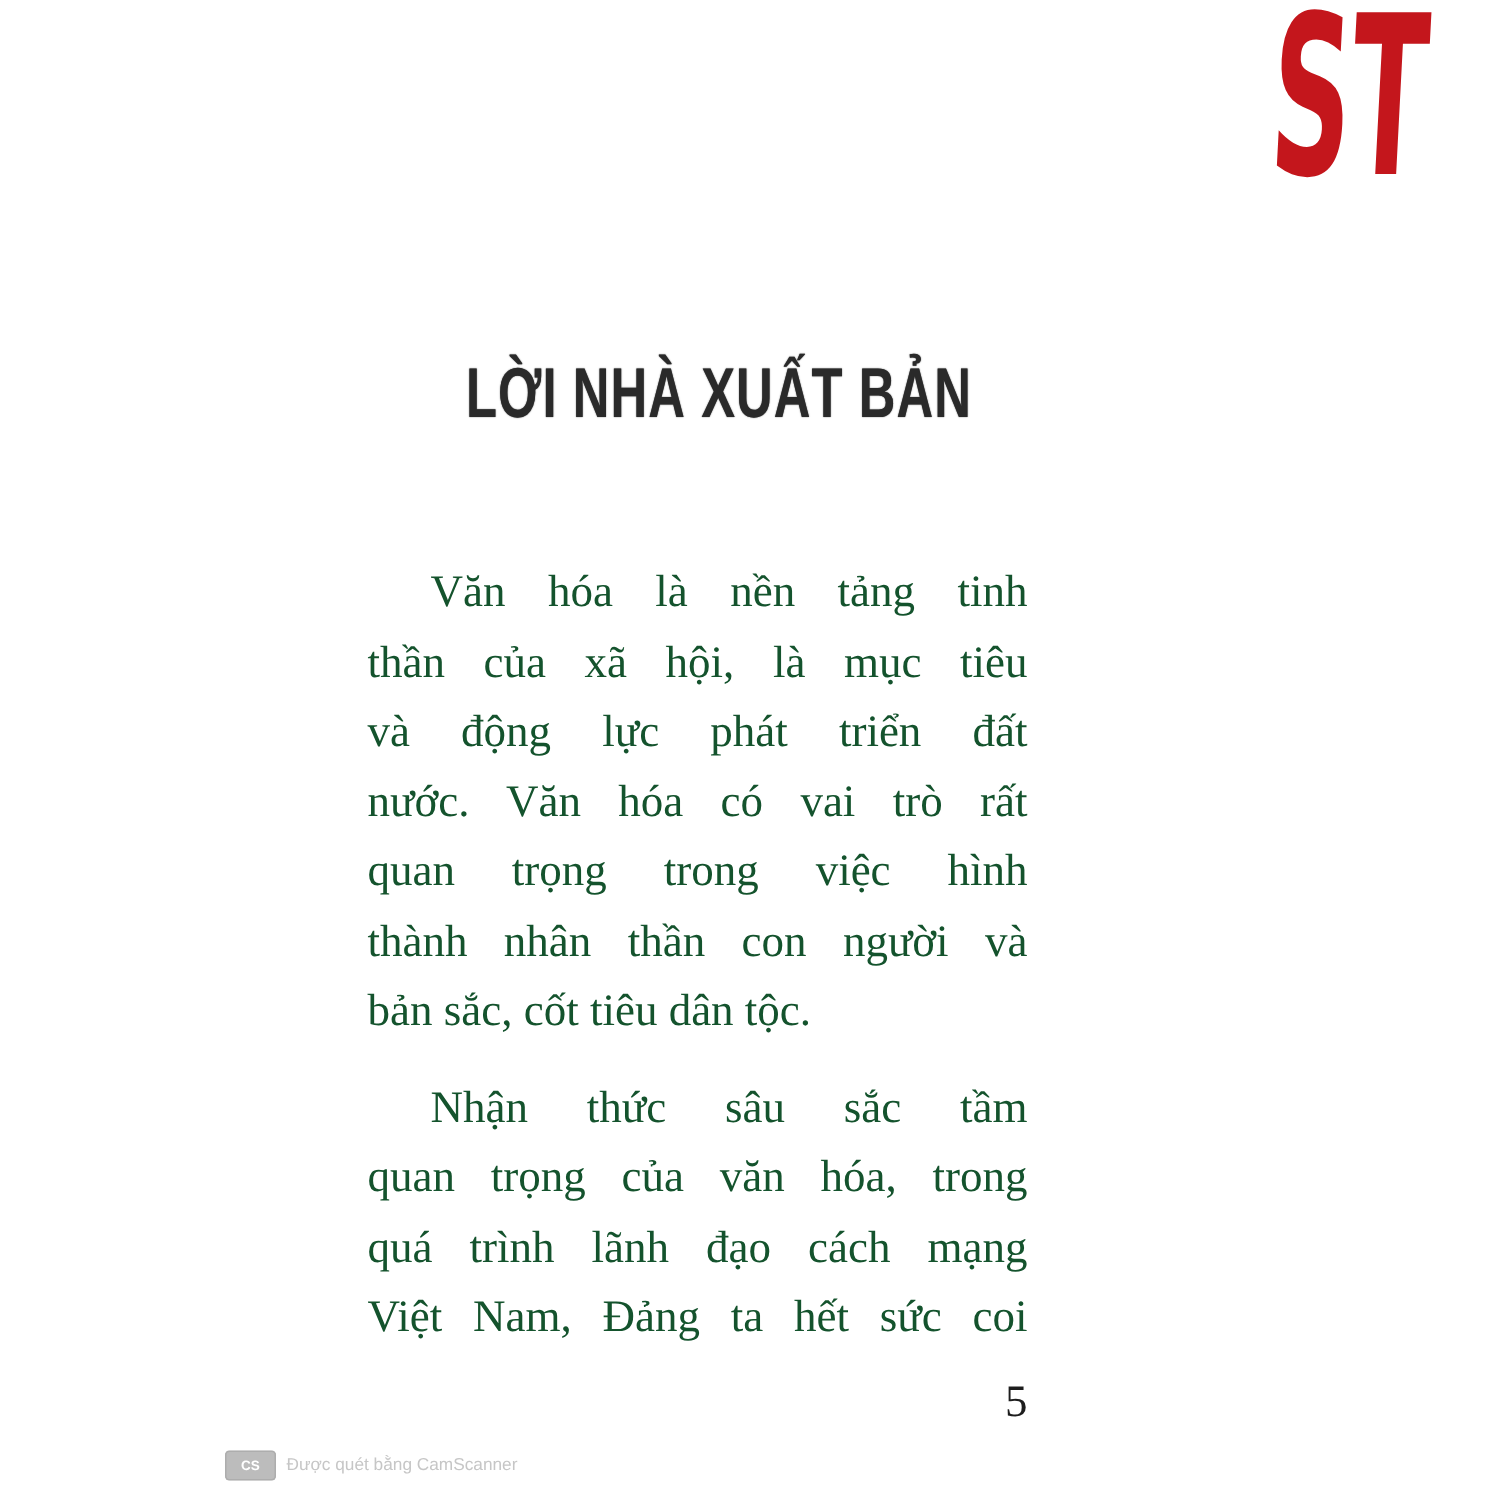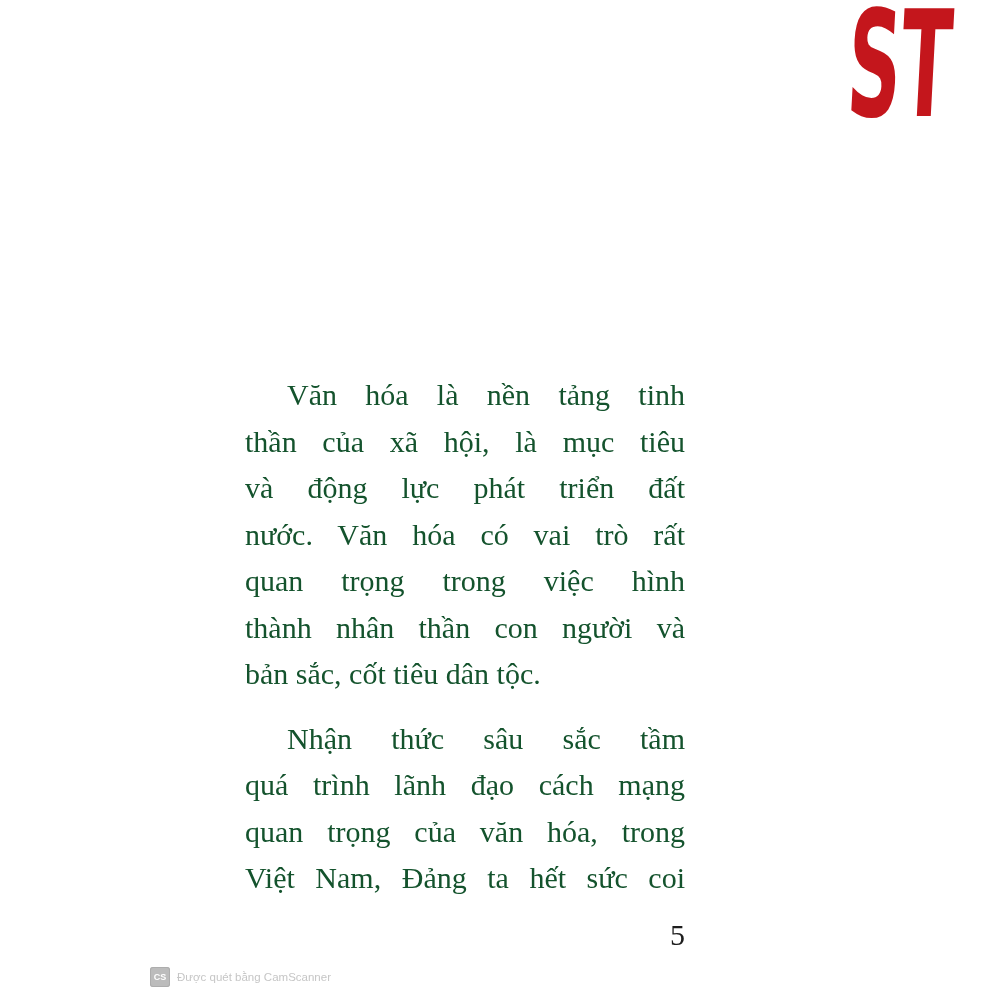--- a/index.html
+++ b/index.html
@@ -81,21 +81,21 @@
     left: 150px;
     top: 967px;
     display: flex;
     align-items: center;
     gap: 7px;
     font-family: "Liberation Sans", sans-serif;
     font-size: 11.5px;
     color: #c6c6c6;
   }
   .cs-icon {
-    width: 20px;
+    width: 34px;
     height: 20px;
     background: #bcbcbc;
     border-radius: 3px;
     color: #ffffff;
     display: flex;
     align-items: center;
     justify-content: center;
     font-size: 9px;
     font-weight: bold;
     font-family: "Liberation Sans", sans-serif;
@@ -104,35 +104,38 @@
 </style>
 </head>
 <body>
 
 <div class="page">
 
   <svg class="st-logo" viewBox="0 0 110 126" aria-hidden="true">
     <text x="57" y="112" text-anchor="middle" font-family="DejaVu Sans, sans-serif" font-weight="bold" font-size="148" textLength="104" lengthAdjust="spacingAndGlyphs" transform="skewX(-3)" fill="#c4161c">ST</text>
   </svg>
 
+  <div class="title">
+    <span class="title-inner">LỜI NHÀ XUẤT BẢN</span>
+  </div>
 
   <div class="body-text">
       <div class="para">
         <div class="line indent">Văn hóa là nền tảng tinh</div>
         <div class="line">thần của xã hội, là mục tiêu</div>
         <div class="line">và động lực phát triển đất</div>
         <div class="line">nước. Văn hóa có vai trò rất</div>
         <div class="line">quan trọng trong việc hình</div>
         <div class="line">thành nhân thần con người và</div>
         <div class="line no-just">bản sắc, cốt tiêu dân tộc.</div>
       </div>
       <div class="para">
         <div class="line indent">Nhận thức sâu sắc tầm</div>
+        <div class="line">quan trọng của văn hóa, trong</div>
         <div class="line">quá trình lãnh đạo cách mạng</div>
-        <div class="line">quan trọng của văn hóa, trong</div>
         <div class="line">Việt Nam, Đảng ta hết sức coi</div>
       </div>
     </div>
 
   <div class="page-number">5</div>
 
   <div class="watermark">
     <span class="cs-icon">CS</span>
     <span>Được quét bằng CamScanner</span>
   </div>

